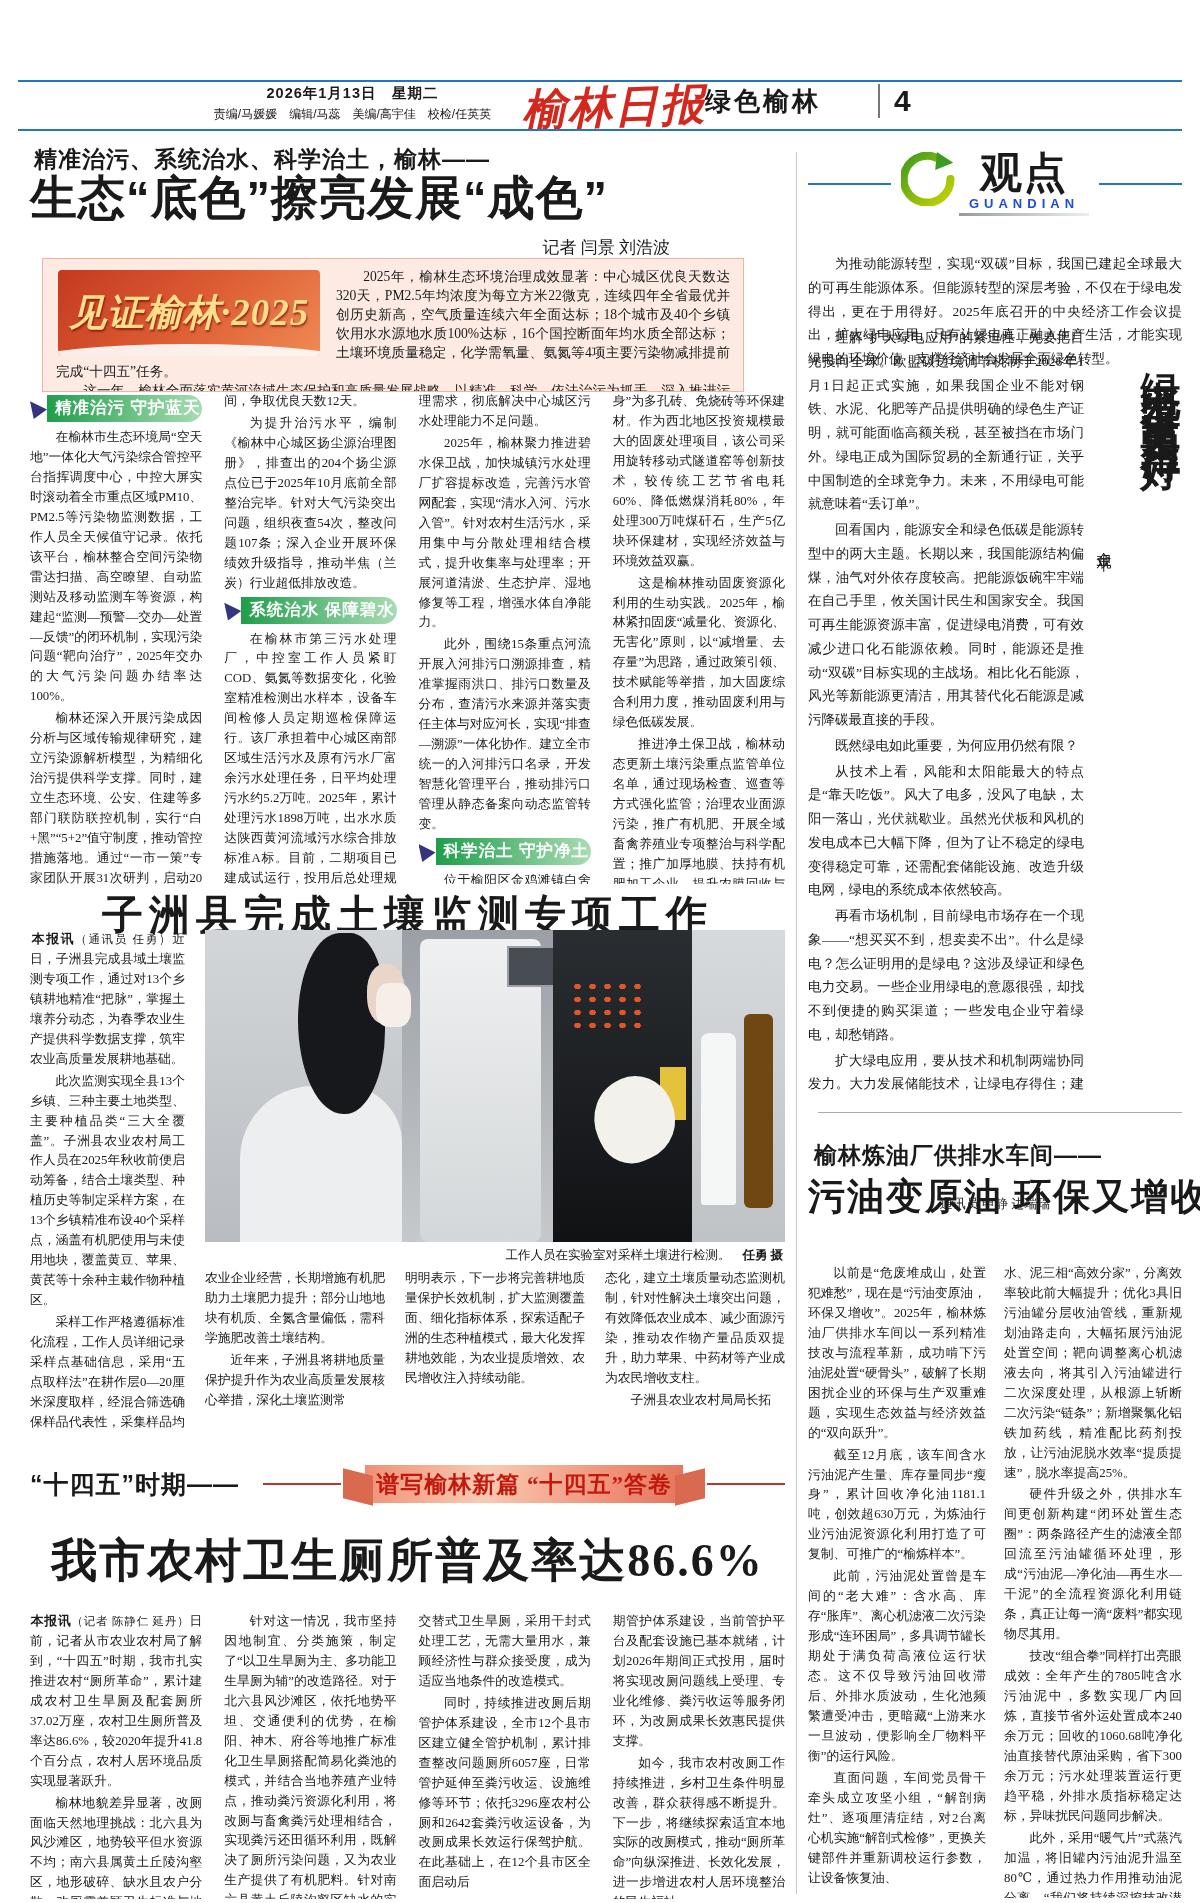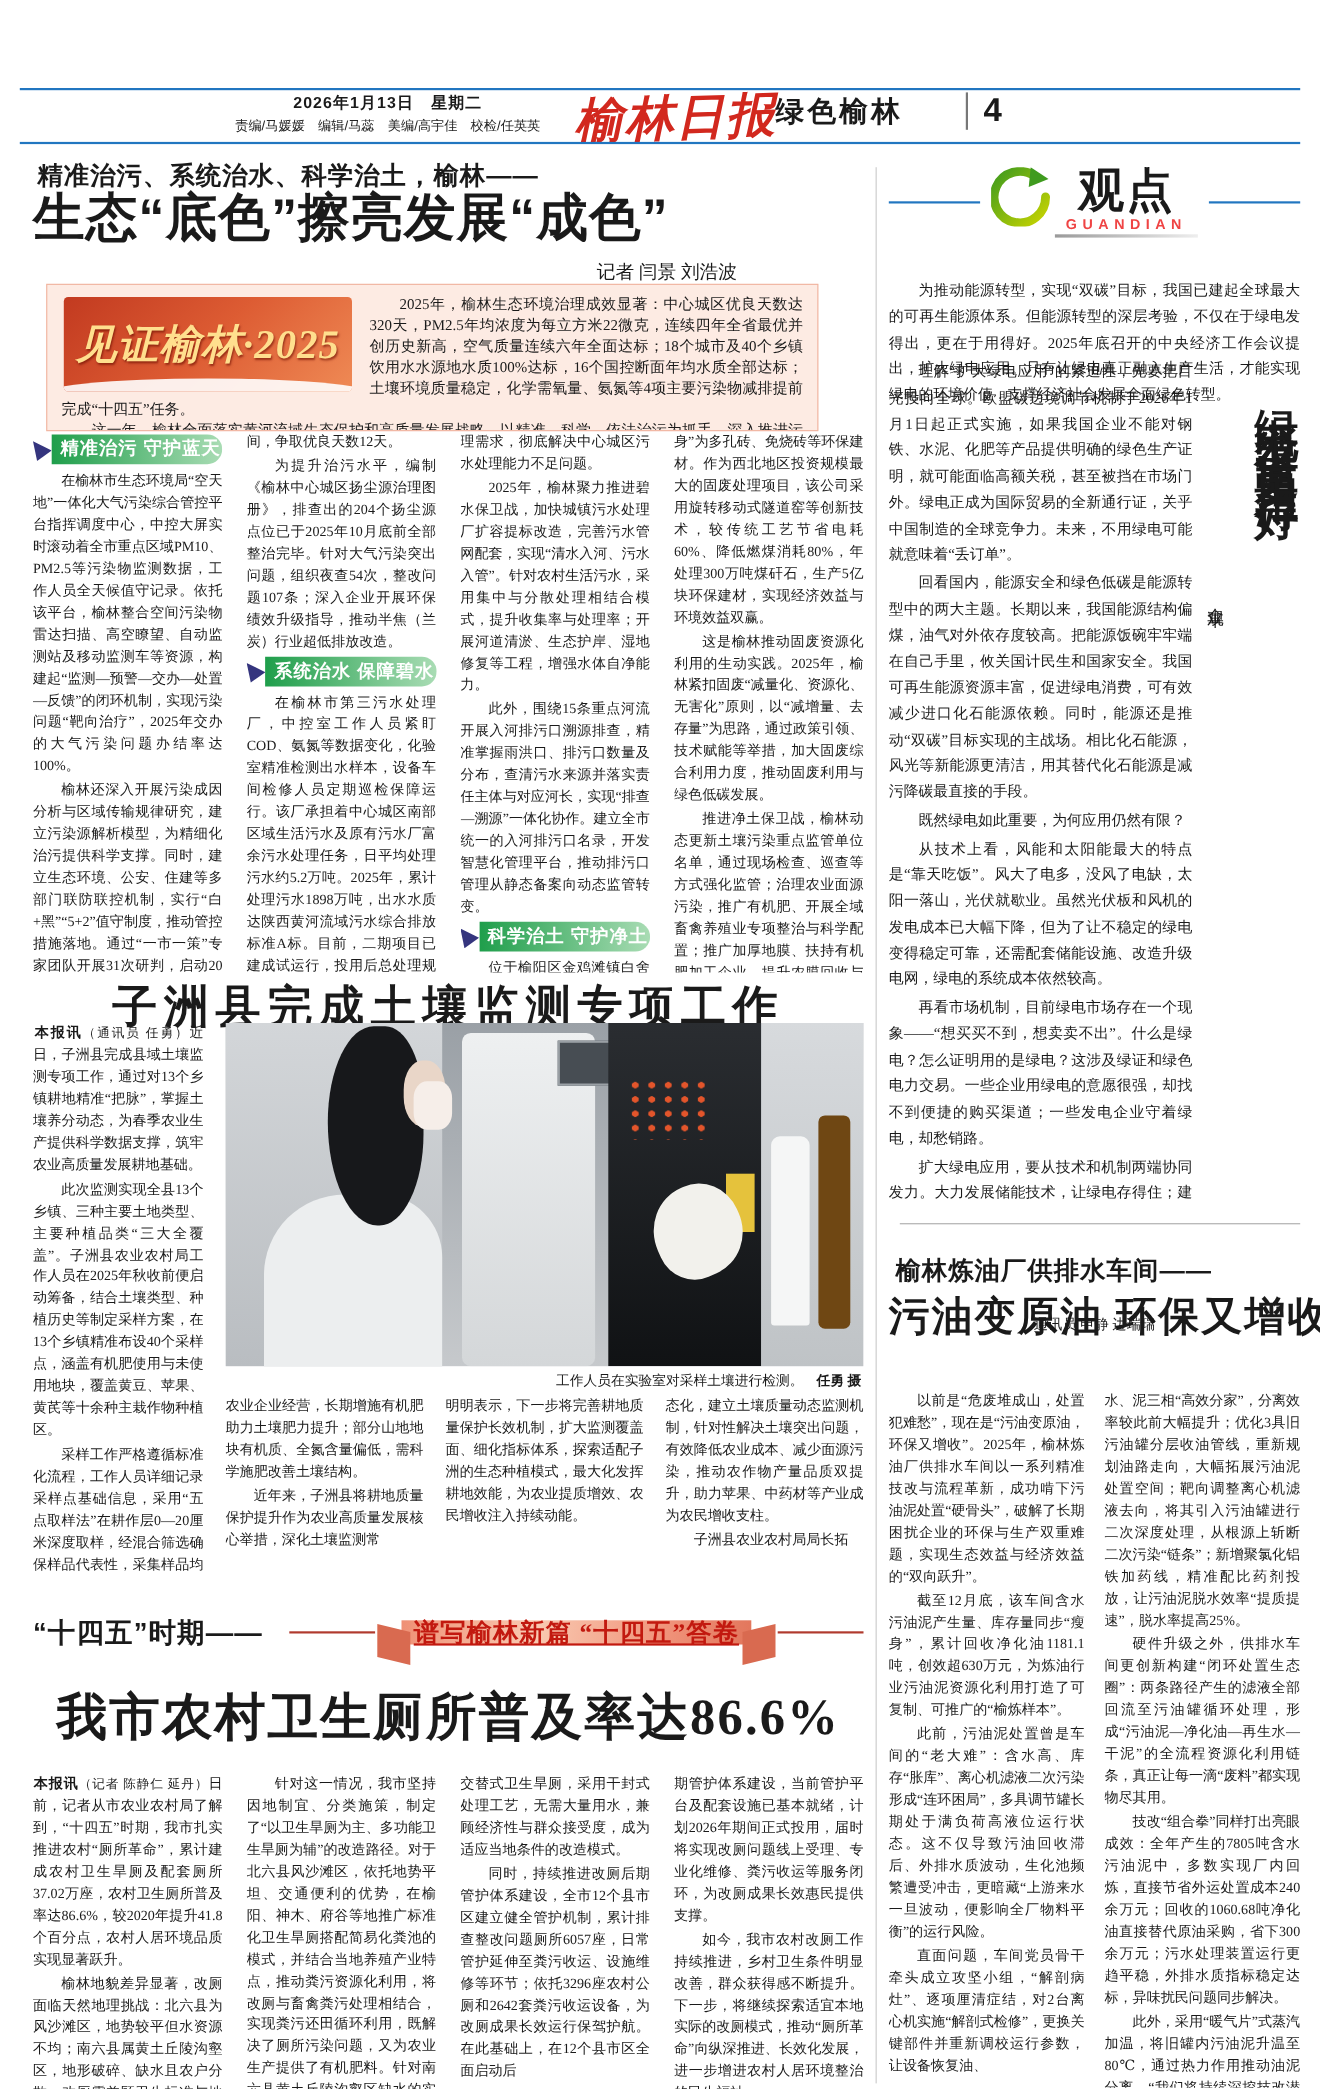--- a/index.html
+++ b/index.html
@@ -66,37 +66,37 @@
   .ph-shelf{left:84%;top:0;width:16%;height:100%;background:linear-gradient(180deg,#d7dadd,#bfc3c6);}
   .ph-bottle1{left:85.5%;top:33%;width:6%;height:55%;background:#f5f6f6;border-radius:8px 8px 3px 3px;}
   .ph-bottle2{left:93%;top:27%;width:5%;height:62%;background:#6f4713;border-radius:6px;}
   .caption{text-align:right;font-size:12.5px;margin:5px 2px 5px 0;flex:none;}
   .caption b{margin-left:12px;}
   .soil-cols{flex:1;display:flex;gap:20px;overflow:hidden;}
   
   .banner-row{position:absolute;top:1322px;left:0;width:100%;height:44px;display:flex;align-items:center;gap:24px;}
   .b-kicker{font:900 25px "Liberation Sans",sans-serif;letter-spacing:1px;white-space:nowrap;}
   .b-line{flex:1;height:2px;background:#b03a2e;}
-  .ribbon{position:relative;width:318px;height:22px;flex:none;z-index:1;
+  .ribbon{position:relative;width:318px;height:38px;flex:none;z-index:1;
           background:linear-gradient(100deg,#ef9075,#f9cab2 38%,#f0937a 75%,#e2765c);
           display:flex;align-items:center;justify-content:center;
-          color:#c2190f;font:900 23px "Liberation Serif",serif;letter-spacing:1px;text-decoration:underline;}
+          color:#c2190f;font:900 23px "Liberation Serif",serif;letter-spacing:1px;}
   .ribbon:before,.ribbon:after{content:"";position:absolute;top:7px;width:30px;height:30px;background:#d96a50;z-index:-1;}
   .ribbon:before{left:-22px;transform:skewY(14deg);}
   .ribbon:after{right:-22px;transform:skewY(-14deg);}
   .t-headline{position:absolute;top:1390px;left:0;width:100%;text-align:center;
               font:900 46px "Liberation Serif",serif;letter-spacing:2px;}
   .t-cols{position:absolute;top:1472px;left:0;width:100%;height:287px;display:flex;gap:22px;overflow:hidden;}
   
   .g-header{position:absolute;top:12px;left:0;width:100%;display:flex;align-items:center;gap:10px;}
   .g-line{flex:1;height:2px;background:#2176c0;}
   .g-logo{display:flex;align-items:flex-start;gap:4px;flex:none;}
   .g-text{display:flex;flex-direction:column;align-items:center;}
   .g-cn{font:900 42px/1 "Liberation Sans",sans-serif;letter-spacing:2px;}
-  .g-latin{font:700 13px "Liberation Sans",sans-serif;letter-spacing:5px;color:#ef4444;margin-top:2px;}
+  .g-latin{font:700 13px "Liberation Sans",sans-serif;letter-spacing:5px;color:#1d4ed8;margin-top:2px;}
   .g-bar{width:130px;height:3px;background:linear-gradient(90deg,#9a9a9a,#eee);margin-top:2px;}
   .g-lead-wrap{position:absolute;top:112px;left:0;width:100%;}
   .g-para{font-size:13.5px;line-height:1.76;text-align:justify;text-indent:2em;margin:0 0 2px;}
   .g-row{position:absolute;top:186px;left:0;width:100%;height:766px;display:flex;}
   .g-body{flex:1;overflow:hidden;padding-right:10px;}
   .g-vert{width:88px;flex:none;position:relative;}
   .vert-head{position:absolute;top:14px;right:2px;writing-mode:vertical-rl;text-orientation:upright;
              font:900 40px "Liberation Serif",serif;letter-spacing:9px;line-height:1;}
   .vert-by{position:absolute;top:214px;left:0;writing-mode:vertical-rl;text-orientation:upright;
            font-size:15px;letter-spacing:3px;}

